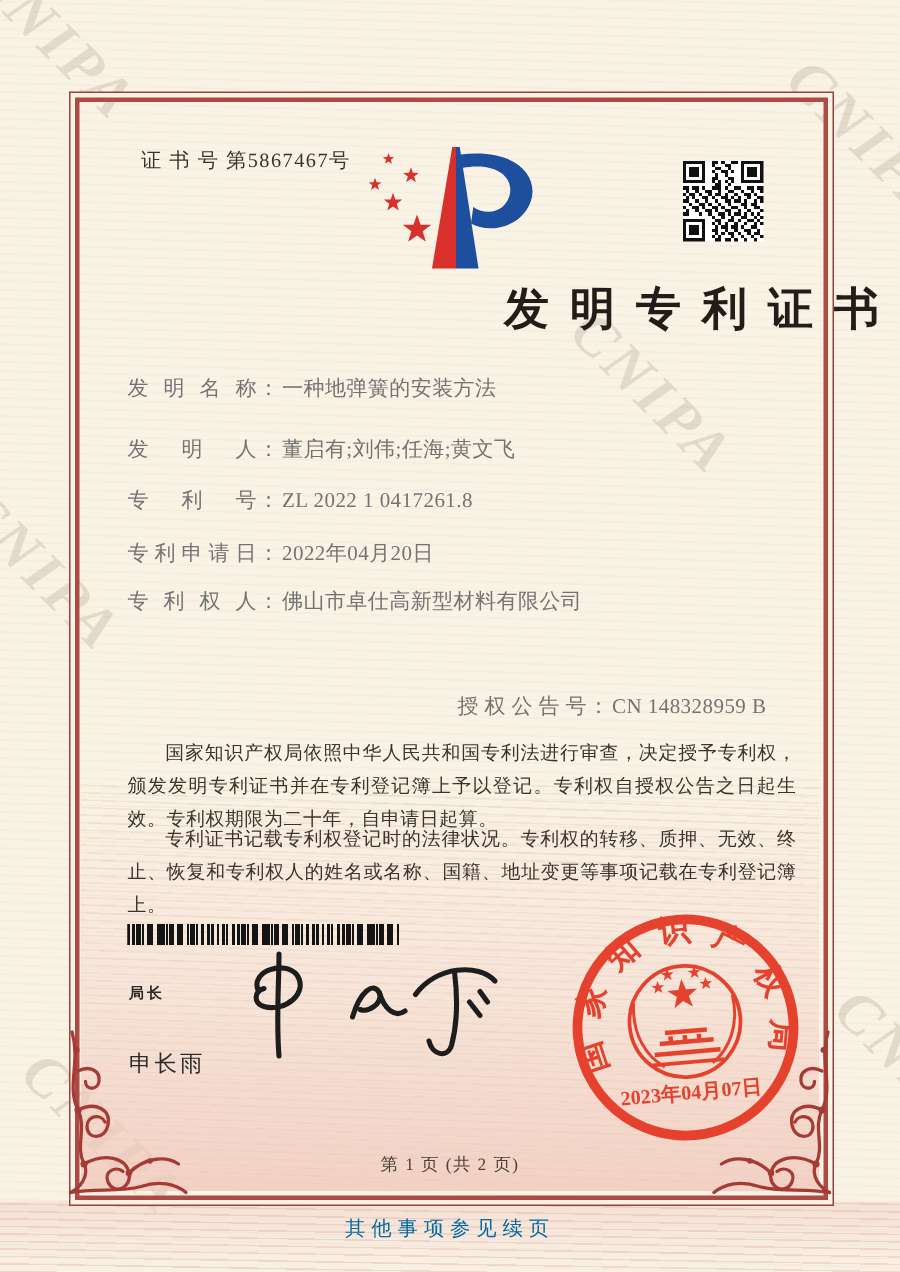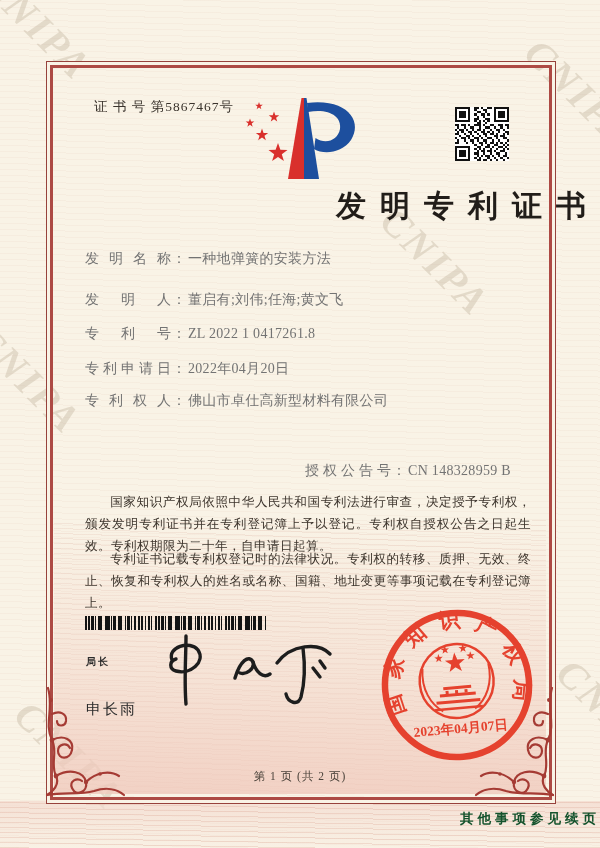--- a/index.html
+++ b/index.html
@@ -32,22 +32,22 @@
       text-indent:2em;color:#3c342c;letter-spacing:.4px;}
   .barcode{left:85px;top:616px;width:181px;height:14px;z-index:3;
       background:repeating-linear-gradient(90deg,#141414 0 1px,transparent 1px 3px,#141414 3px 5px,transparent 5px 6px,#141414 6px 7px,transparent 7px 10px),
                  repeating-linear-gradient(90deg,#141414 0 2px,transparent 2px 7px);}
   .sig-title{left:86px;top:655px;font-size:10px;letter-spacing:2px;color:#2b2b2b;font-weight:bold;}
   .sig-name{left:86px;top:685px;font-size:15px;letter-spacing:2px;color:#2b2b2b;margin-top:15px;}
   .sig-svg{position:absolute;left:155px;top:624px;z-index:3;}
   .seal{position:absolute;left:378px;top:606px;width:158px;height:158px;z-index:4;
       transform:rotate(-5deg);opacity:.95;}
   .page-num{left:0;right:0;top:769px;text-align:center;font-size:11.5px;color:#4a423a;letter-spacing:1px;}
-  .footer-note{left:0;right:0;top:810px;text-align:right;font-size:13.5px;
-      letter-spacing:4px;color:#14532d;font-weight:700;}
+  .footer-note{left:0;right:0;top:810px;text-align:center;font-size:13.5px;
+      letter-spacing:4px;color:#0369a1;font-weight:400;}
   .logo{position:absolute;left:238px;top:95px;z-index:3;}
   .qr{position:absolute;left:455px;top:107px;z-index:3;}
   .flourish{position:absolute;z-index:2;}
   .fl-left{left:40px;top:680px;}
   .fl-right{left:468px;top:680px;transform:scaleX(-1);}
 </style>
 </head>
 <body>
 
 <div id="page">

